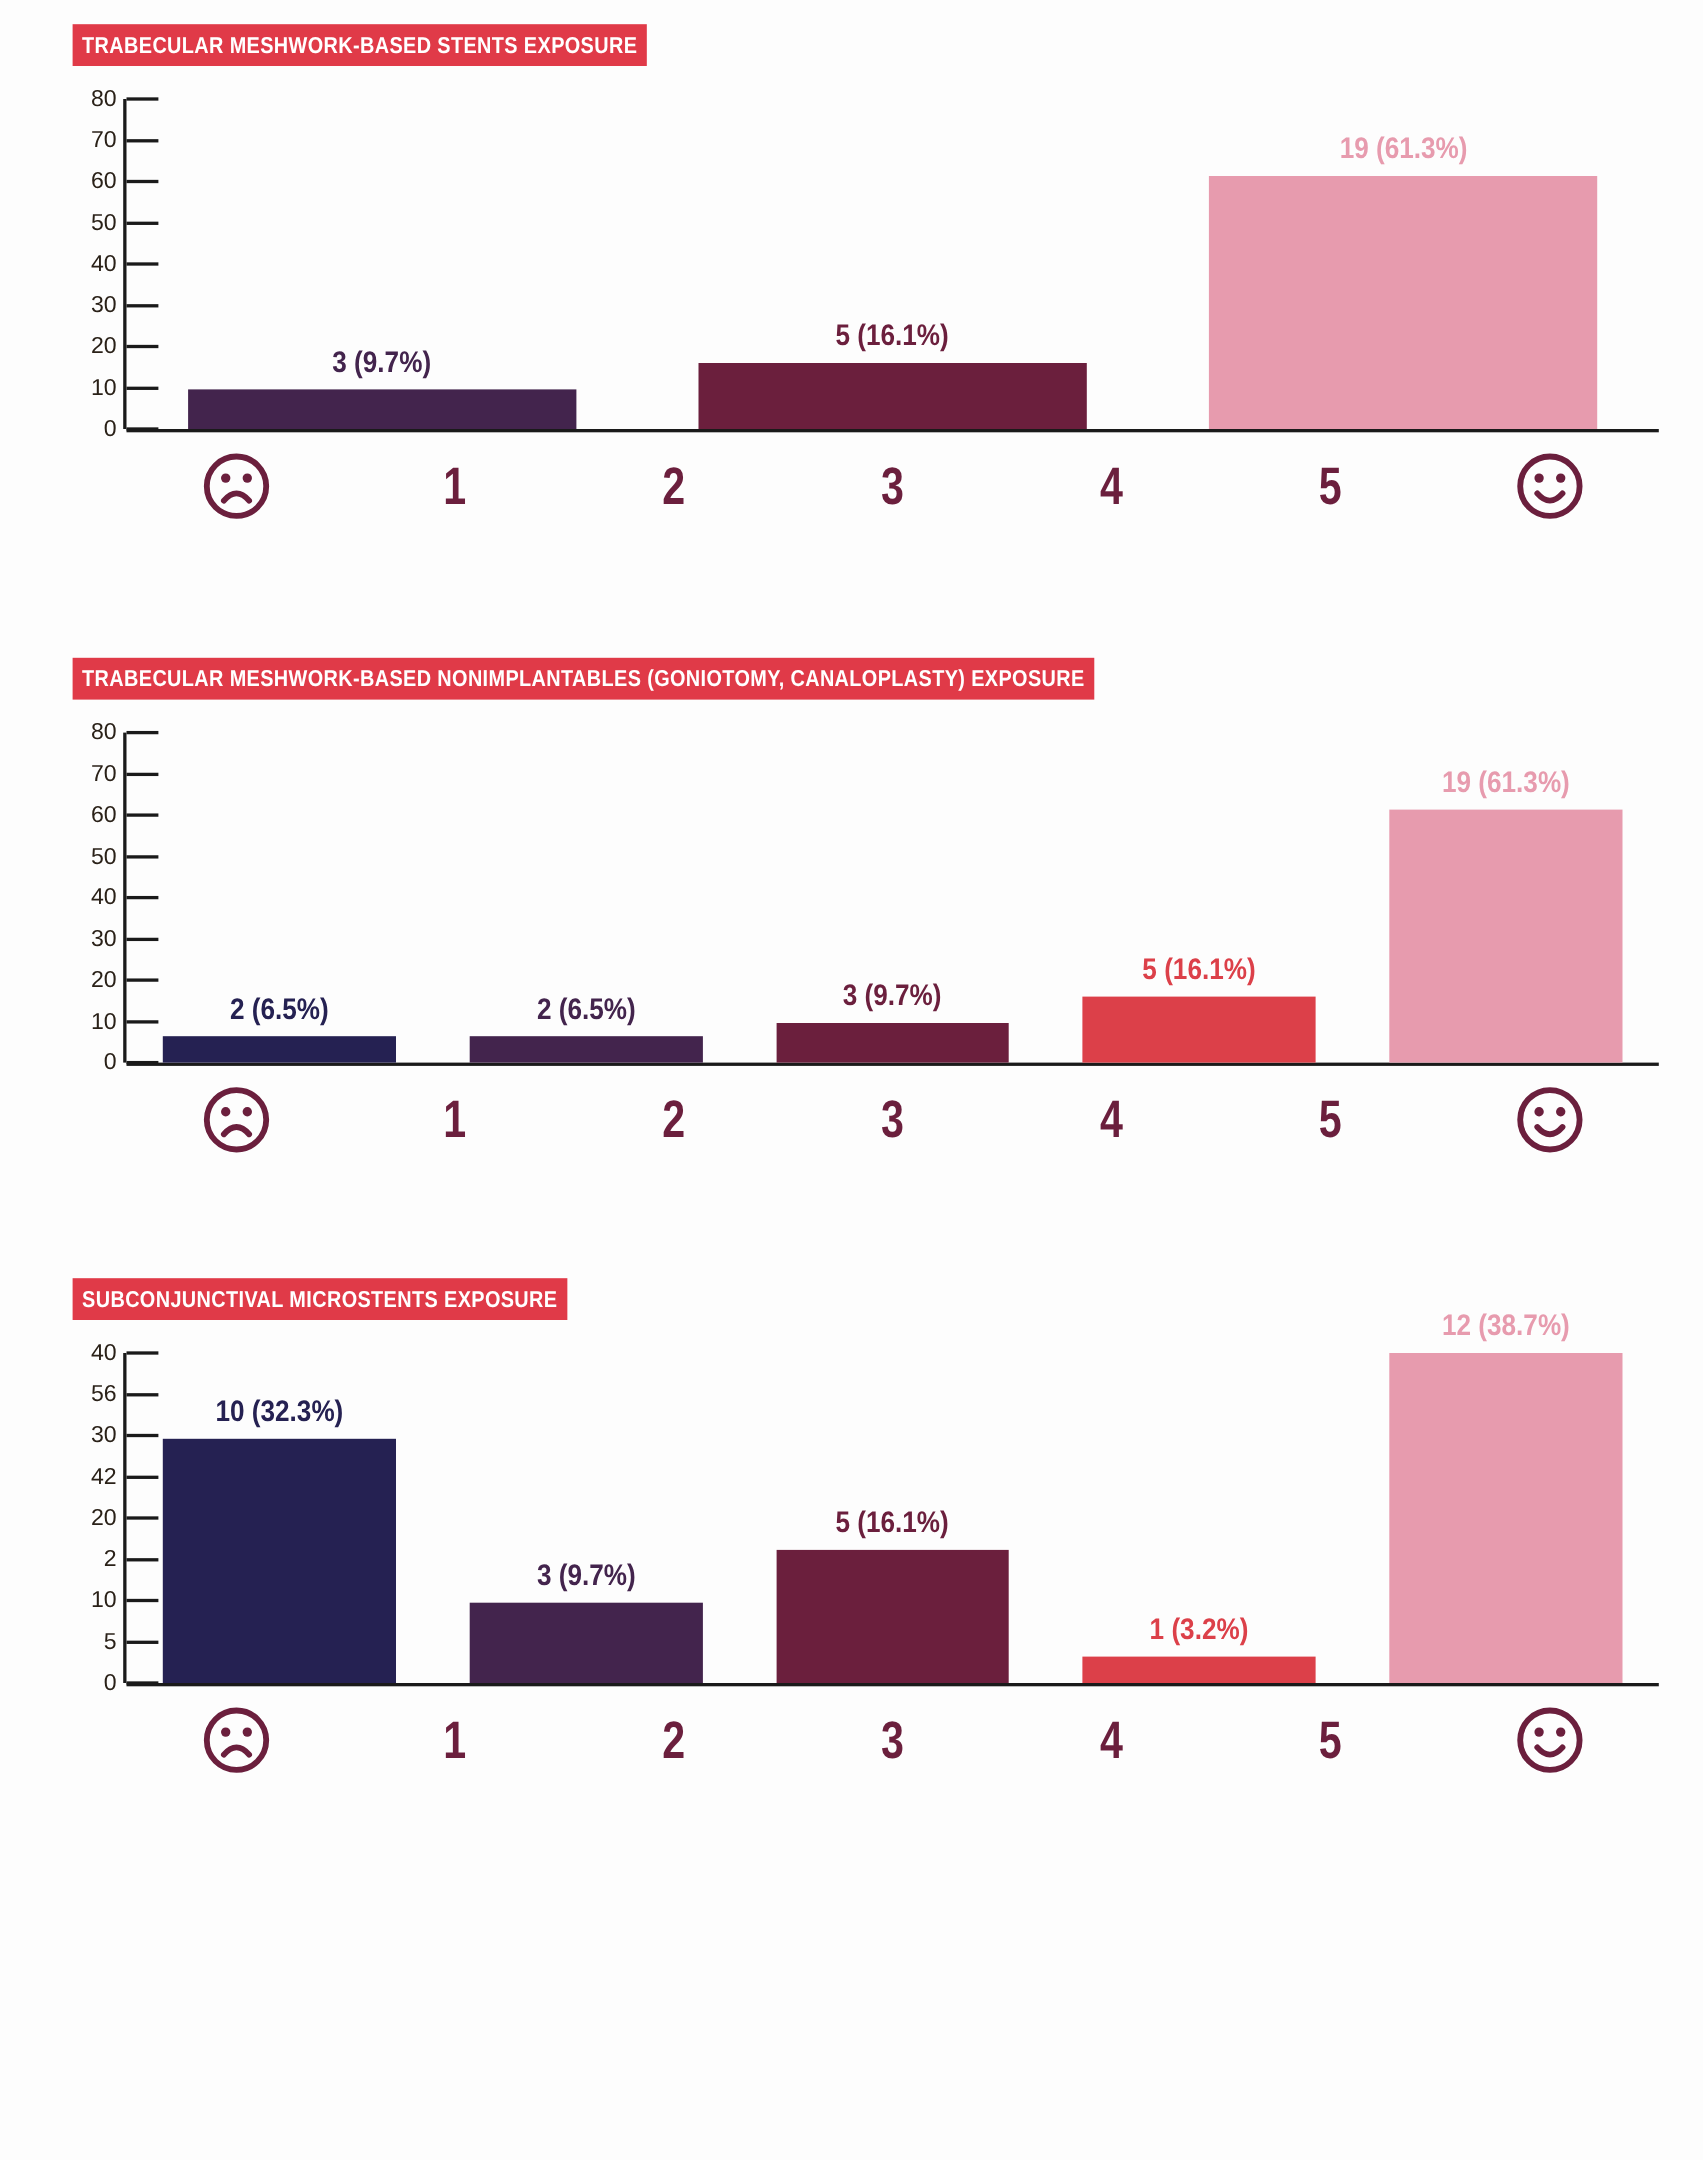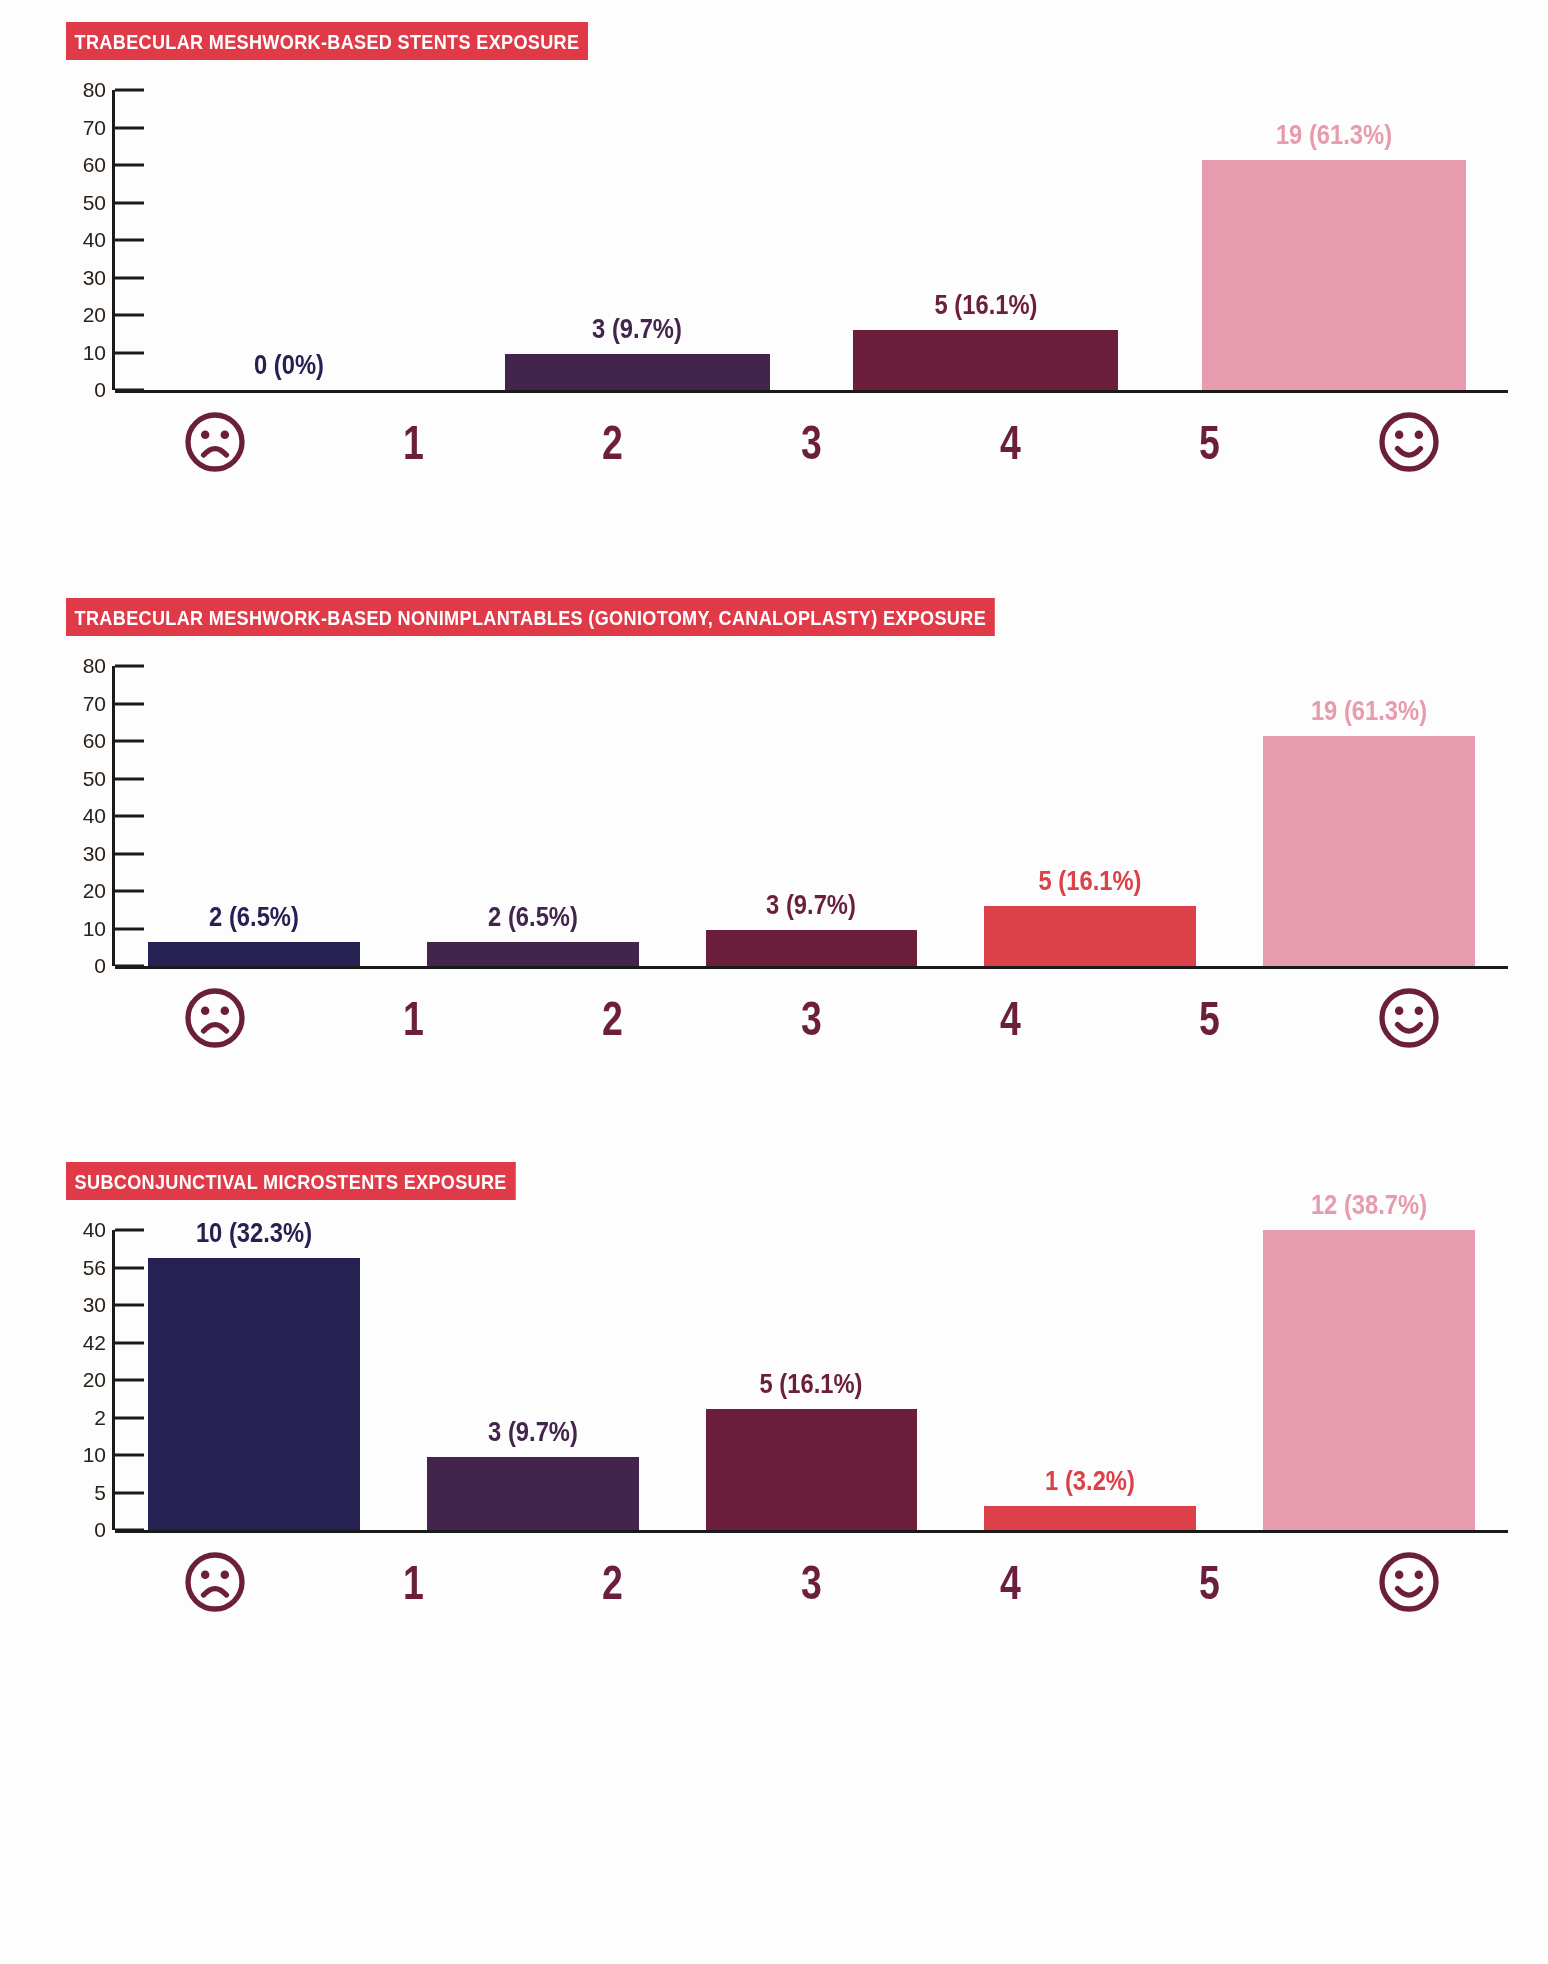--- a/index.html
+++ b/index.html
@@ -189,25 +189,20 @@
               <div class="tickmark" style="top: 75px;"></div>
               <div class="tickmark" style="top: 112.5px;"></div>
               <div class="tickmark" style="top: 150px;"></div>
               <div class="tickmark" style="top: 187.5px;"></div>
               <div class="tickmark" style="top: 225px;"></div>
               <div class="tickmark" style="top: 262.5px;"></div>
               <div class="tickmark" style="top: 300px;"></div>
             </div>
         <div class="bars-area" style="height: 300px;">
           <div class="baseline"></div>
-        <div class="slot empty">
-                <div class="bar" style="height: 0px; background: rgb(37, 33, 82);">
-                  <div class="bar-label" style="color: rgb(37, 33, 82);">0 (0%)</div>
-                </div>
-              </div>
               <div class="slot">
                 <div class="bar" style="height: 36.375px; background: rgb(67, 36, 77);">
                   <div class="bar-label" style="color: rgb(67, 36, 77);">3 (9.7%)</div>
                 </div>
               </div>
               <div class="slot">
                 <div class="bar" style="height: 60.375px; background: rgb(107, 31, 61);">
                   <div class="bar-label" style="color: rgb(107, 31, 61);">5 (16.1%)</div>
                 </div>
               </div>
@@ -385,21 +380,21 @@
               <div class="tickmark" style="top: 112.5px;"></div>
               <div class="tickmark" style="top: 150px;"></div>
               <div class="tickmark" style="top: 187.5px;"></div>
               <div class="tickmark" style="top: 225px;"></div>
               <div class="tickmark" style="top: 262.5px;"></div>
               <div class="tickmark" style="top: 300px;"></div>
             </div>
         <div class="bars-area" style="height: 300px;">
           <div class="baseline"></div>
         <div class="slot">
-                <div class="bar" style="height: 272px; background: rgb(37, 33, 82);">
+                <div class="bar" style="height: 222px; background: rgb(37, 33, 82);">
                   <div class="bar-label" style="color: rgb(37, 33, 82);">10 (32.3%)</div>
                 </div>
               </div>
               <div class="slot">
                 <div class="bar" style="height: 72.75px; background: rgb(67, 36, 77);">
                   <div class="bar-label" style="color: rgb(67, 36, 77);">3 (9.7%)</div>
                 </div>
               </div>
               <div class="slot">
                 <div class="bar" style="height: 120.75px; background: rgb(107, 31, 61);">

